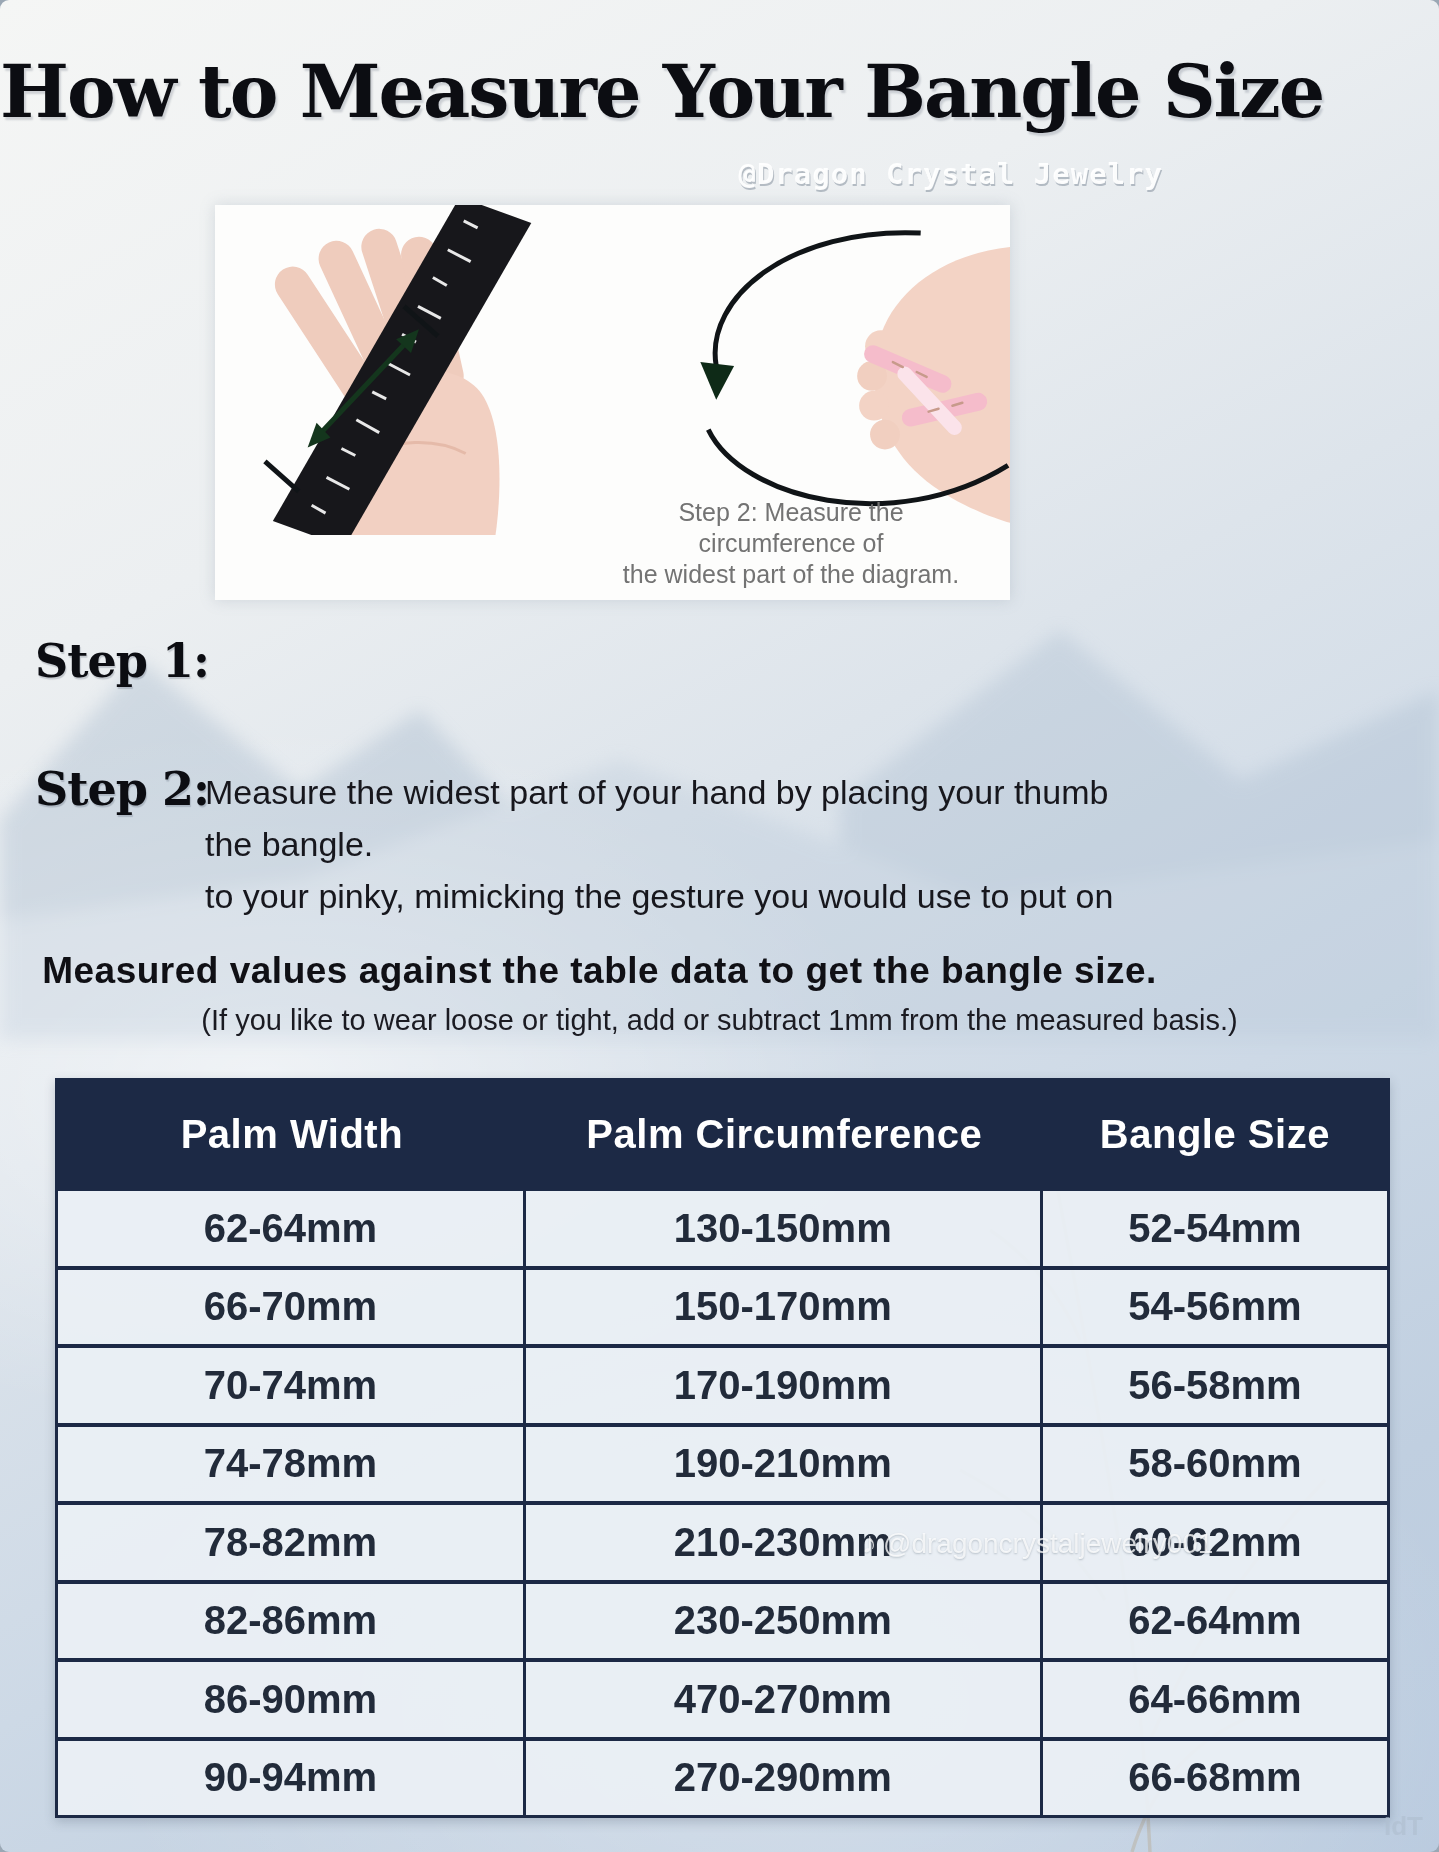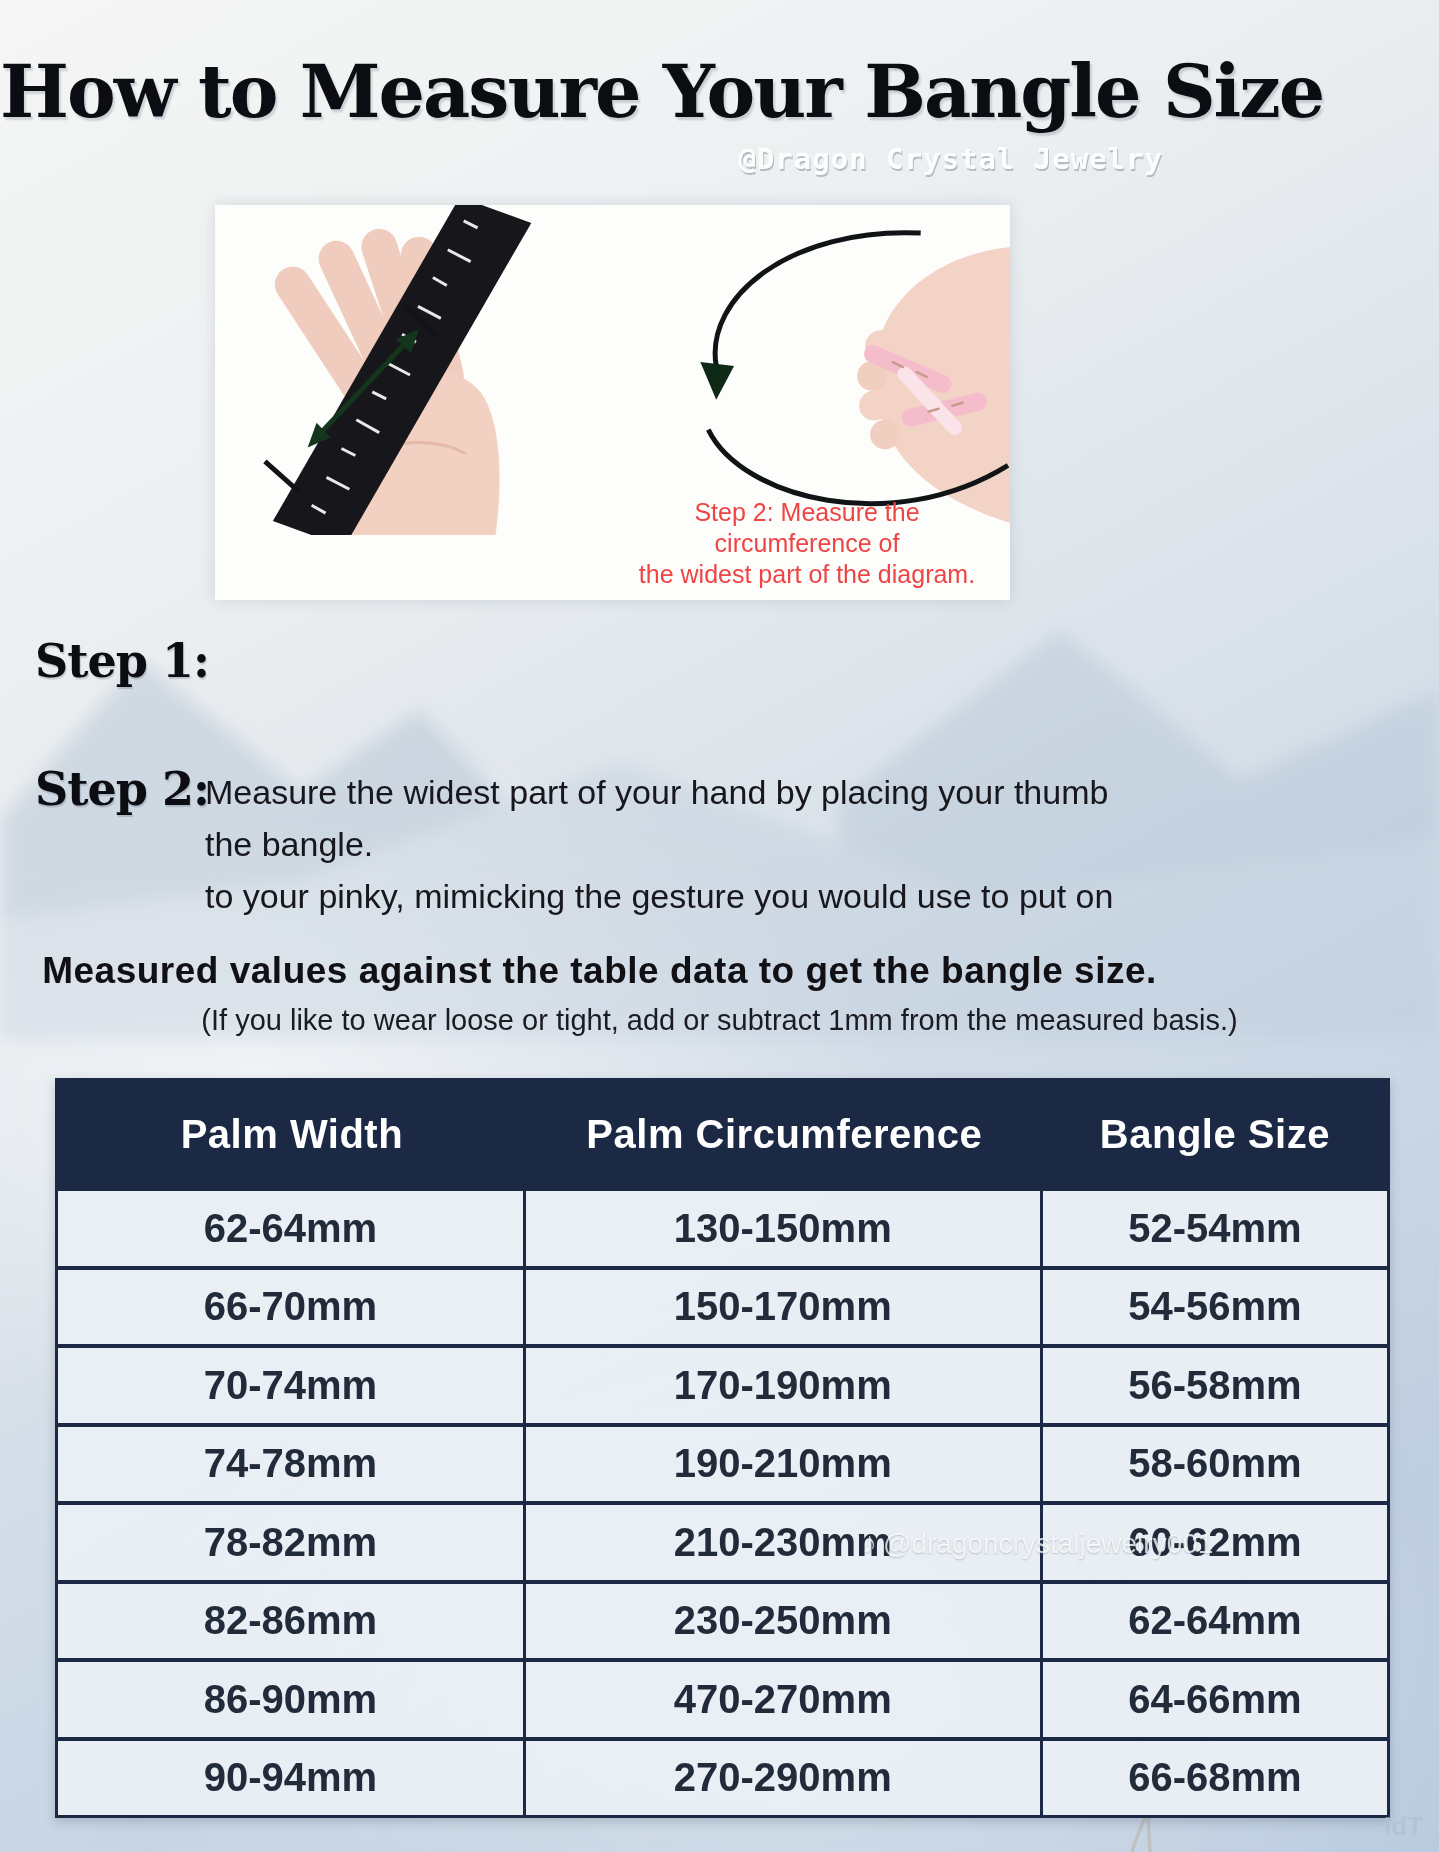--- a/index.html
+++ b/index.html
@@ -3,51 +3,52 @@
 <meta charset="utf-8">
 <style>
   html,body { margin:0; padding:0; background:#9aa7b4; }
   .page {
     position:relative; width:1439px; height:1852px; overflow:hidden;
     font-family:"Liberation Sans", sans-serif;
     background:
       radial-gradient(ellipse 900px 500px at 18% 58%, rgba(255,255,255,0.55), rgba(255,255,255,0) 70%),
       radial-gradient(ellipse 1000px 600px at 55% 92%, rgba(255,255,255,0.35), rgba(255,255,255,0) 70%),
       linear-gradient(152deg, #f5f6f5 0%, #eceff1 26%, #dde4eb 45%, #cdd9e6 66%, #c0cfe0 84%, #bacbdf 100%);
+    border-radius: 9px;
   }
   .mist { position:absolute; left:0; top:540px; width:1439px; height:500px; opacity:0.28; filter:blur(9px); pointer-events:none; }
   .branches { position:absolute; right:0; top:1040px; width:539px; height:812px; opacity:0.5; pointer-events:none; }
 
   .title {
     position:absolute; top:48px; left:0; width:1225px; text-align:center;
     font-family:"DejaVu Serif", serif; font-weight:bold; font-size:73px; letter-spacing:-2px;
     color:#0c0d12; white-space:nowrap; text-shadow:2px 3px 2px rgba(40,50,70,0.18);
   }
   .brand-mark {
-    position:absolute; top:142px; right:276px;
+    position:absolute; top:157px; right:276px;
     font-family:"DejaVu Sans Mono", monospace; font-weight:bold; font-size:29px; letter-spacing:1px;
     color:rgba(255,255,255,0.95); text-shadow:1px 2px 0 rgba(110,125,140,0.45);
   }
 
   
   .figure-panel {
     position:absolute; left:215px; top:205px; width:795px; height:395px;
     background:#fdfdfc; box-shadow:0 0 14px rgba(120,135,150,0.25);
   }
   .fig-half { position:absolute; top:0; height:330px; }
   .fig-left { left:0; width:398px; }
   .fig-right { left:398px; width:397px; }
   .fig-half svg { width:100%; height:100%; display:block; }
   .caption-1 {
     position:absolute; left:12px; bottom:14px; width:380px; text-align:center;
     font-size:26px; color:#121218;
   }
   .caption-2 {
-    position:absolute; left:398px; bottom:10px; width:388px; text-align:center;
-    font-size:25px; line-height:31px; color:#ef4444;
+    position:absolute; left:382px; bottom:10px; width:388px; text-align:center;
+    font-size:25px; line-height:31px; color:#737373;
   }
 
   
   .step-label {
     position:absolute; left:35px; font-family:"DejaVu Serif", serif; font-weight:bold;
     font-size:46px; letter-spacing:-1px; color:#0c0d12; text-shadow:1px 2px 1px rgba(40,50,70,0.2);
   }
   .step-lines { position:absolute; left:205px; font-size:34px; line-height:52px; color:#17171d; }
   .lbl-1 { top:634px; } .lines-1 { top:638px; }
   .lbl-2 { top:762px; } .lines-2 { top:766px; }

